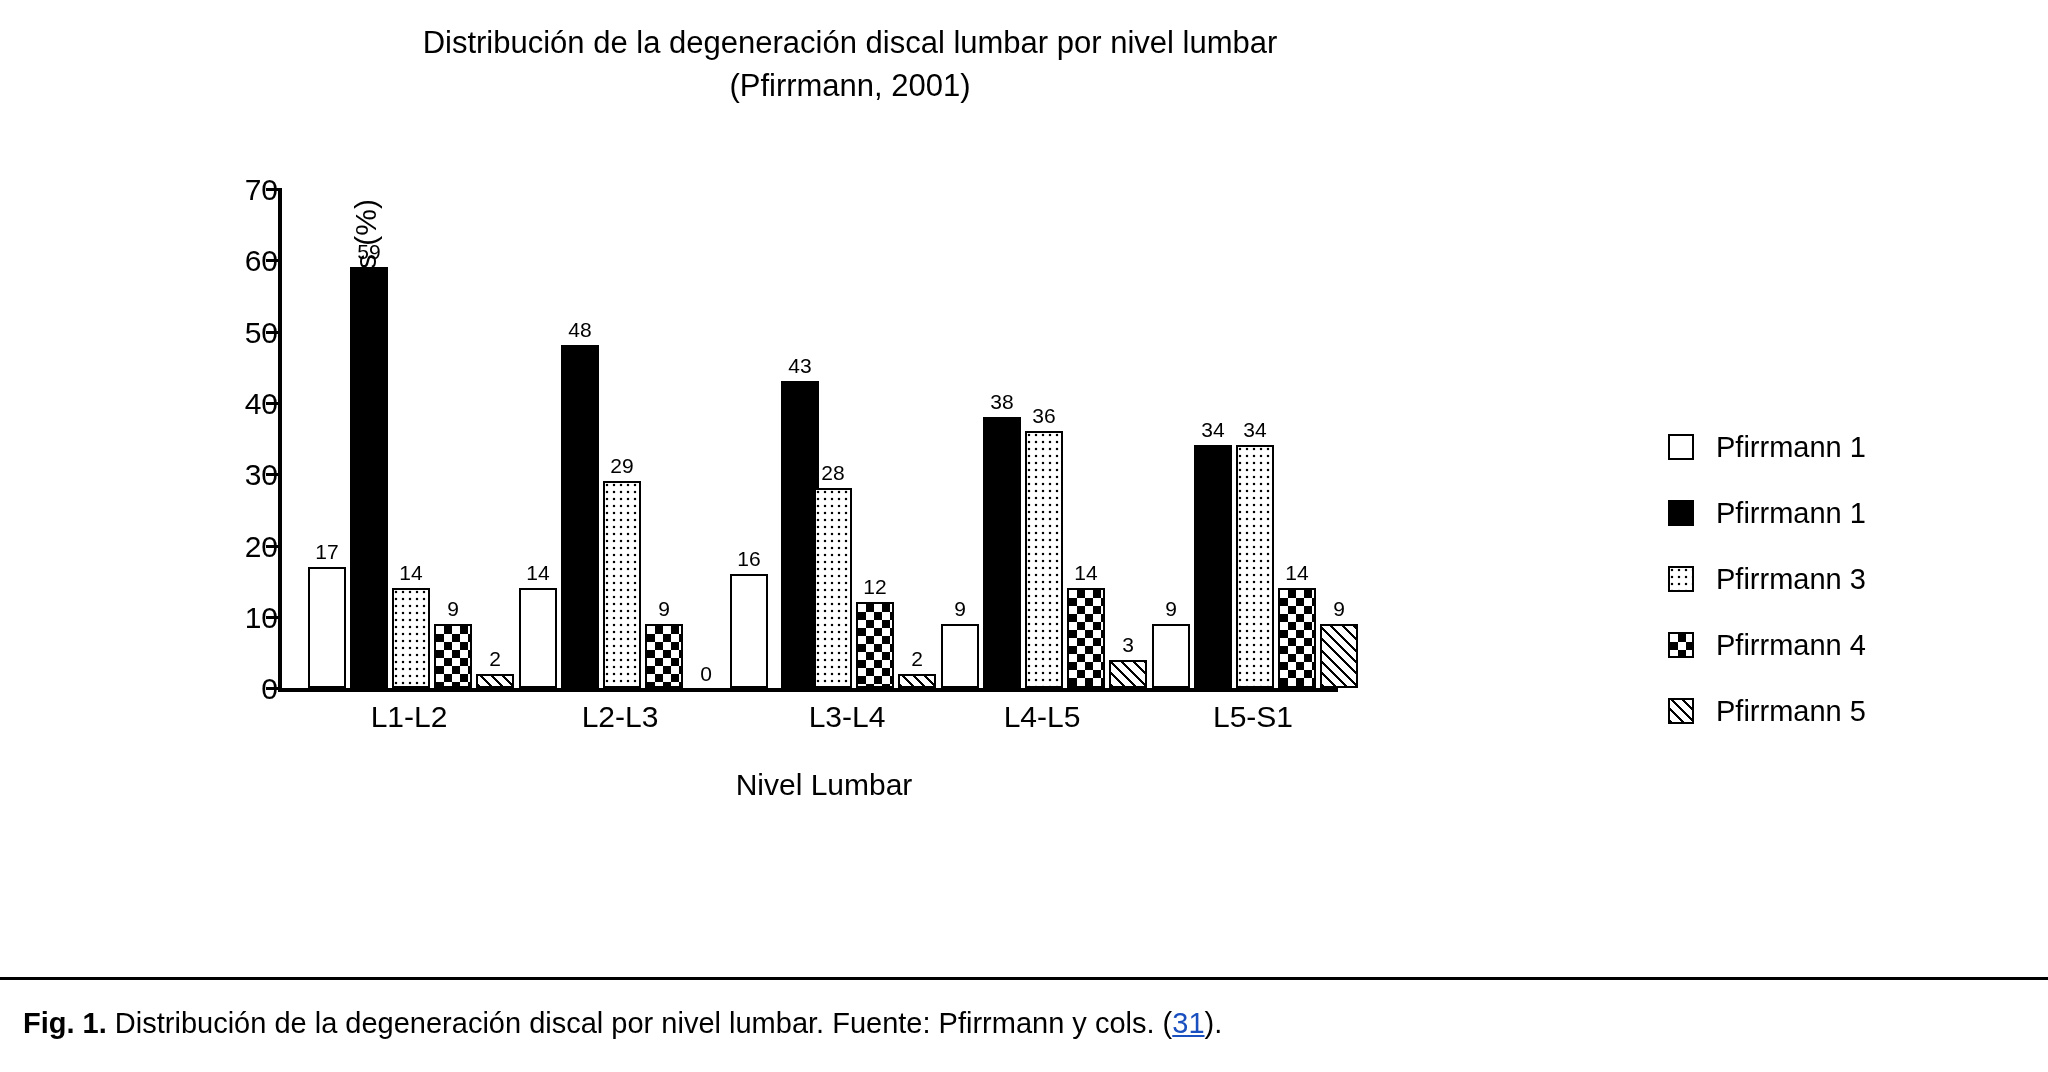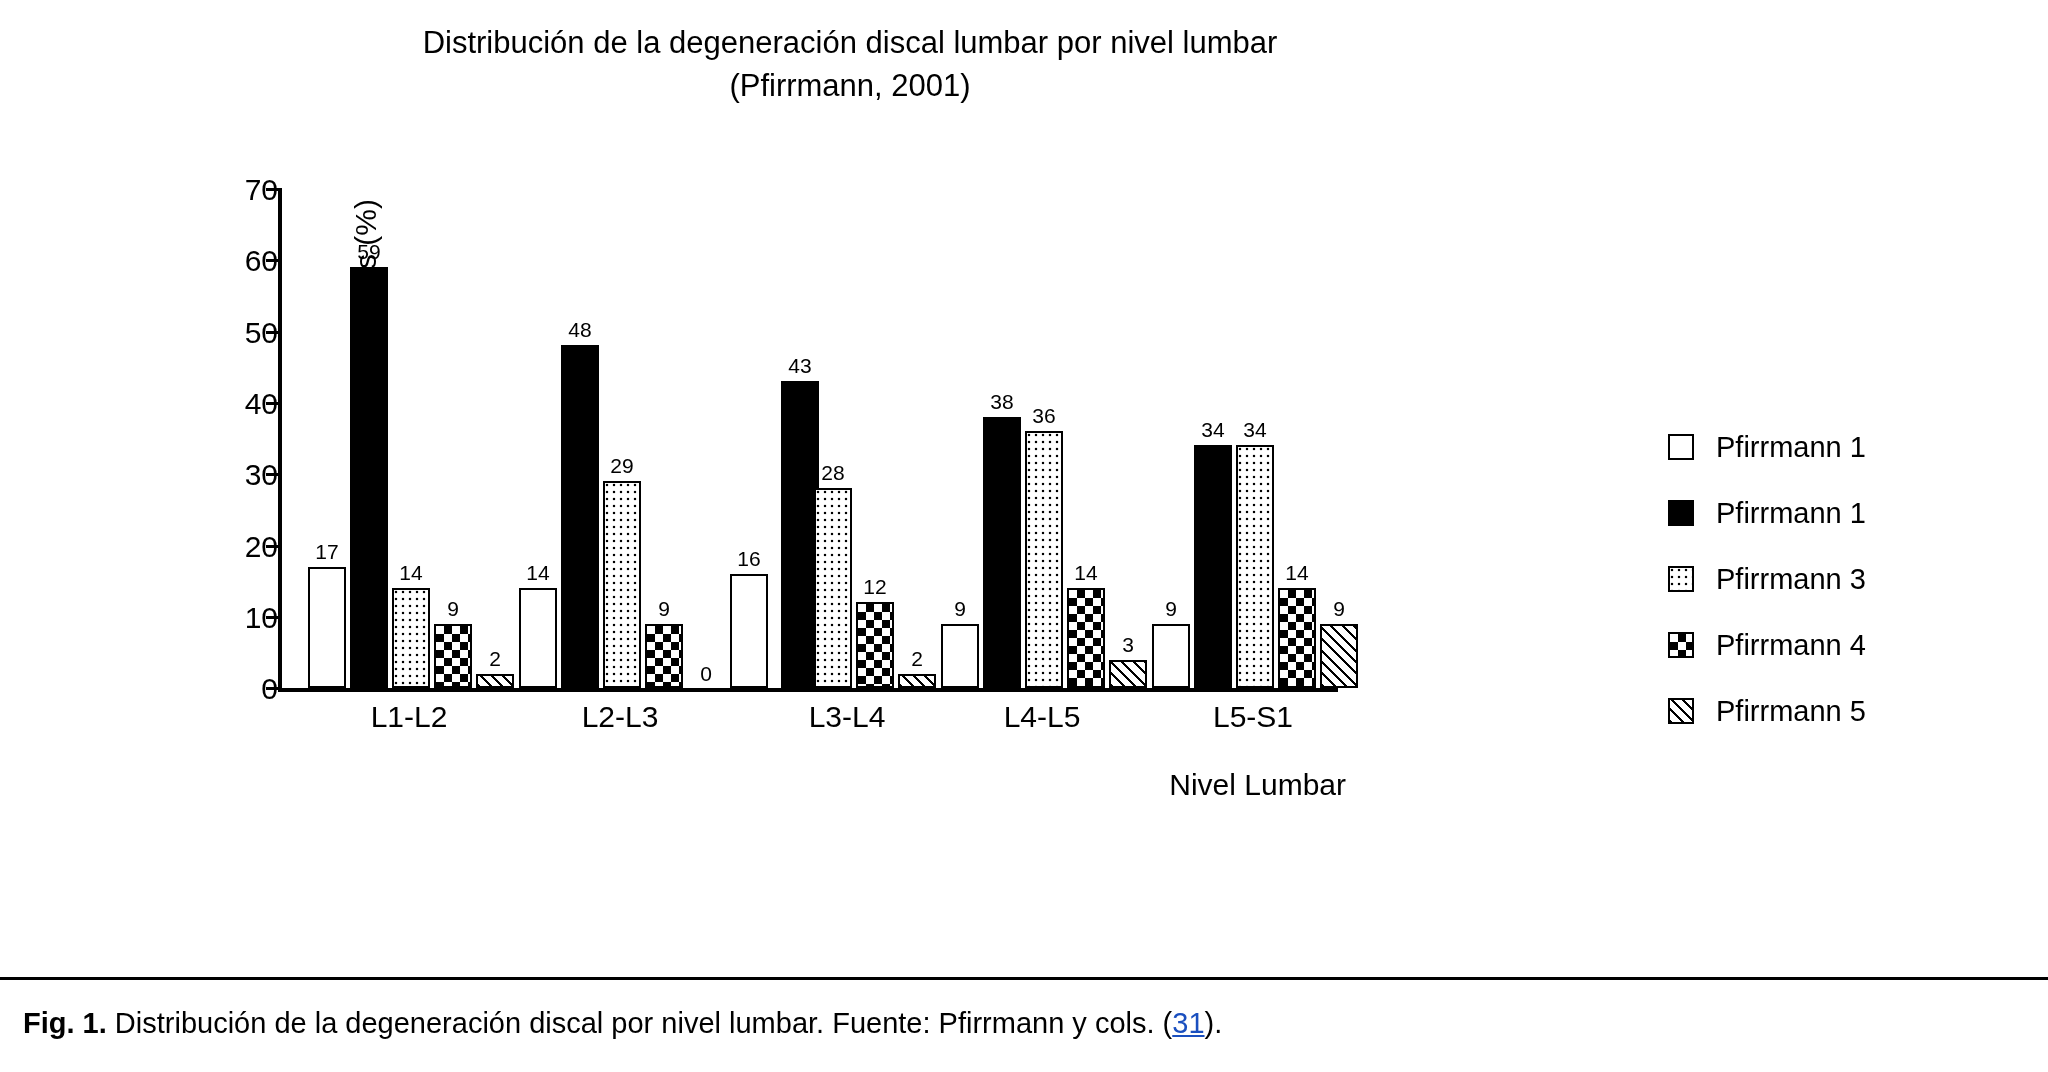--- a/index.html
+++ b/index.html
@@ -164,24 +164,24 @@
   
   .xtick {
     position: absolute;
     top: 512px;
     width: 240px;
     text-align: center;
     font-size: 30px;
   }
   .xlabel {
     position: absolute;
-    left: 8px;
+    left: 16px;
     top: 580px;
     width: 1060px;
-    text-align: right;
+    text-align: center;
     font-size: 30px;
   }
 
   
   .legend {
     position: absolute;
     left: 1668px;
     top: 414px;
     width: 330px;
   }

